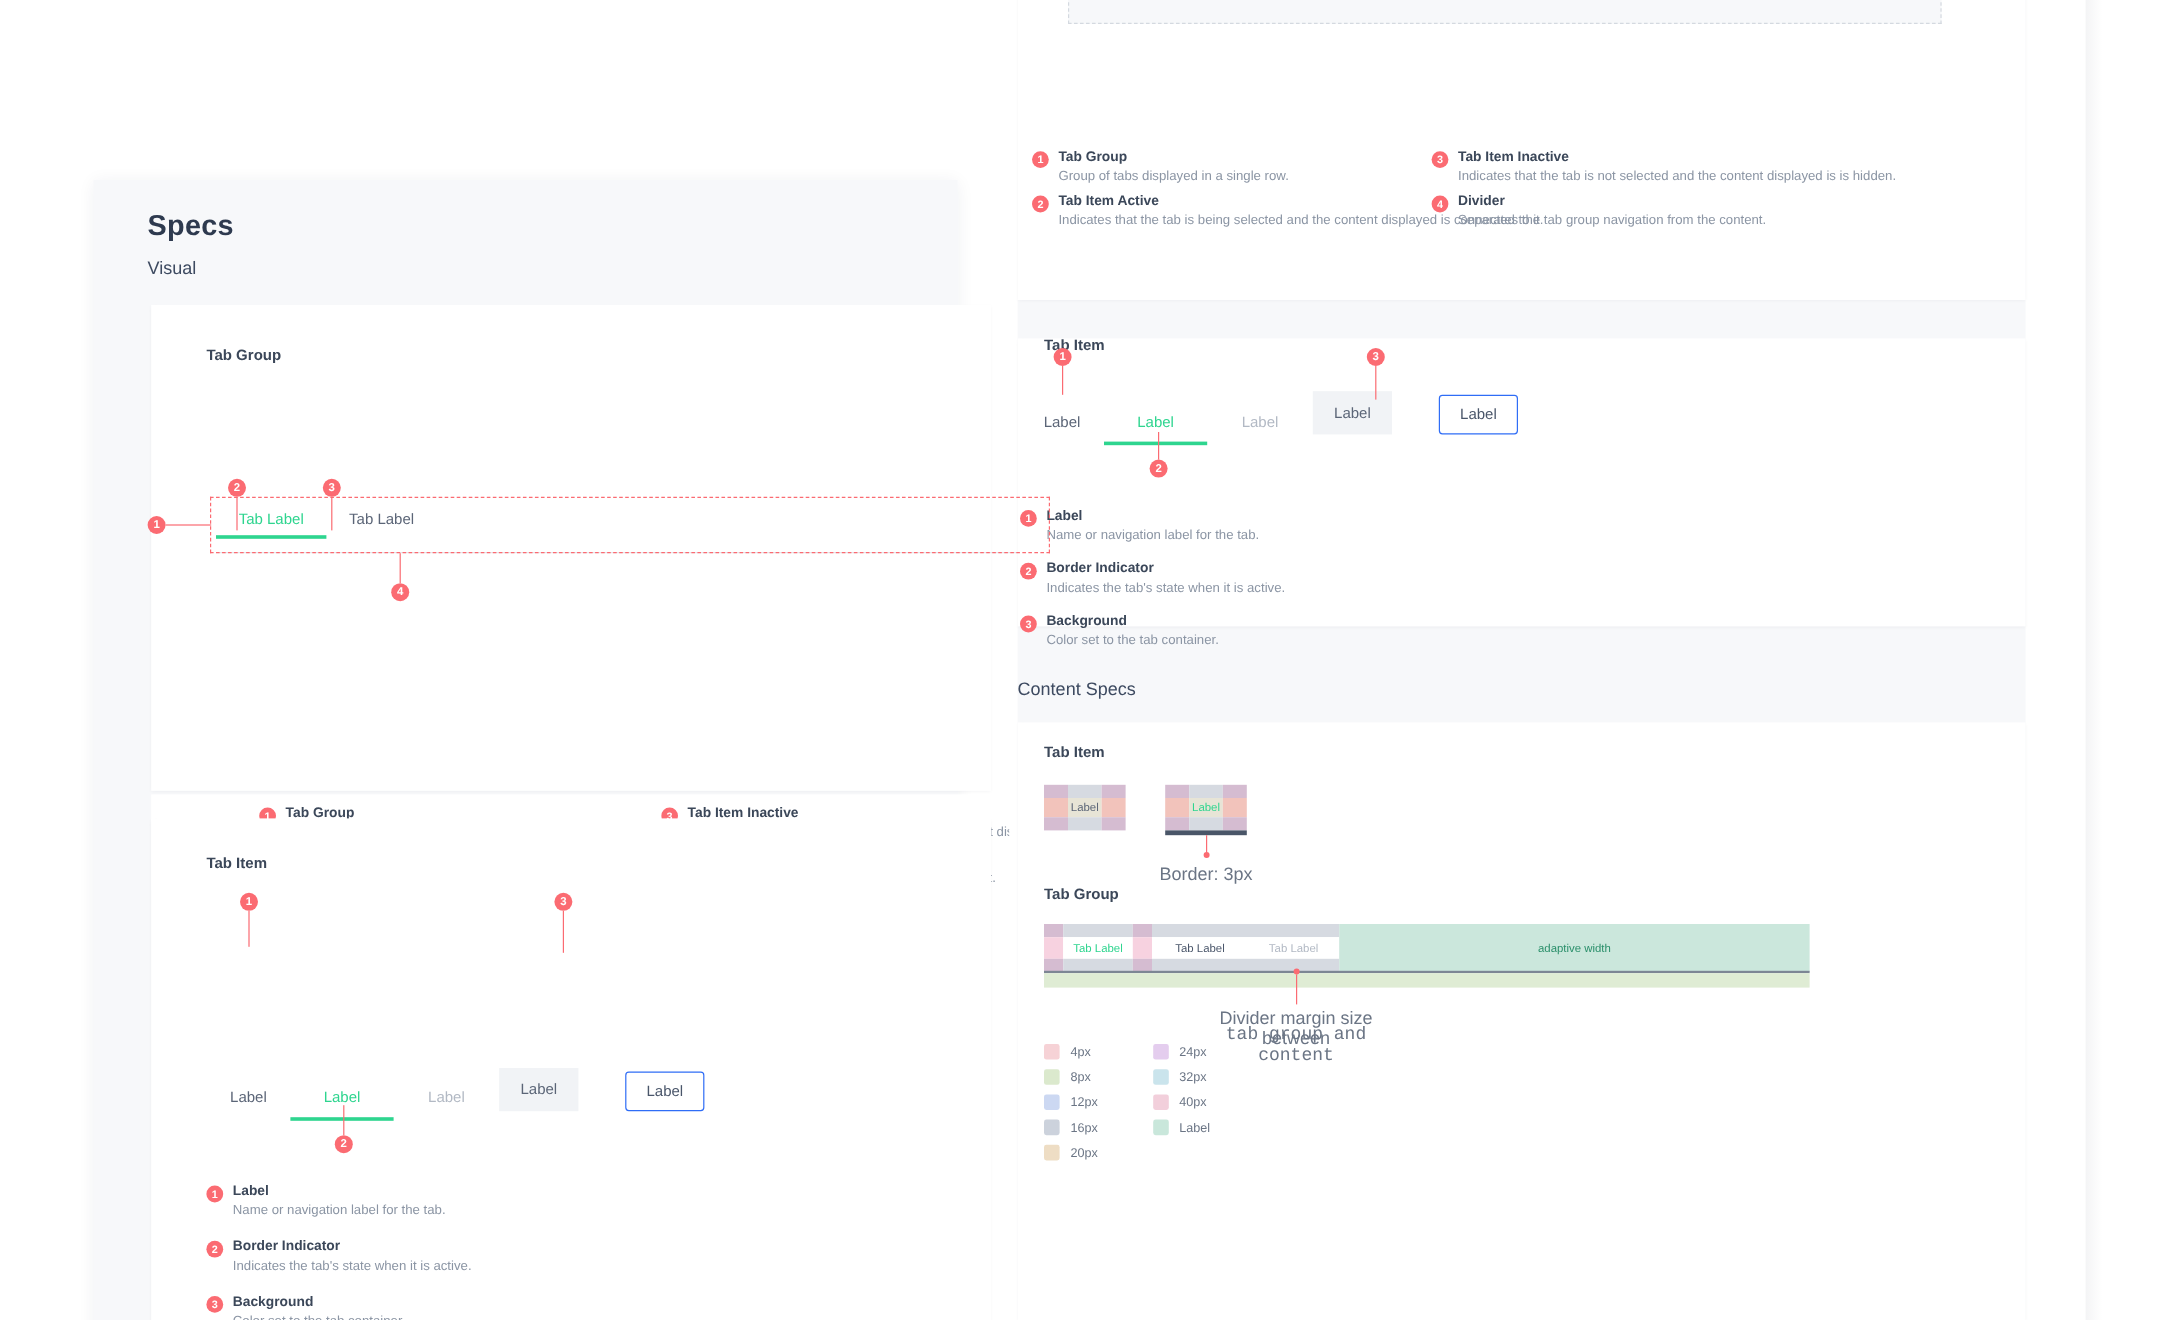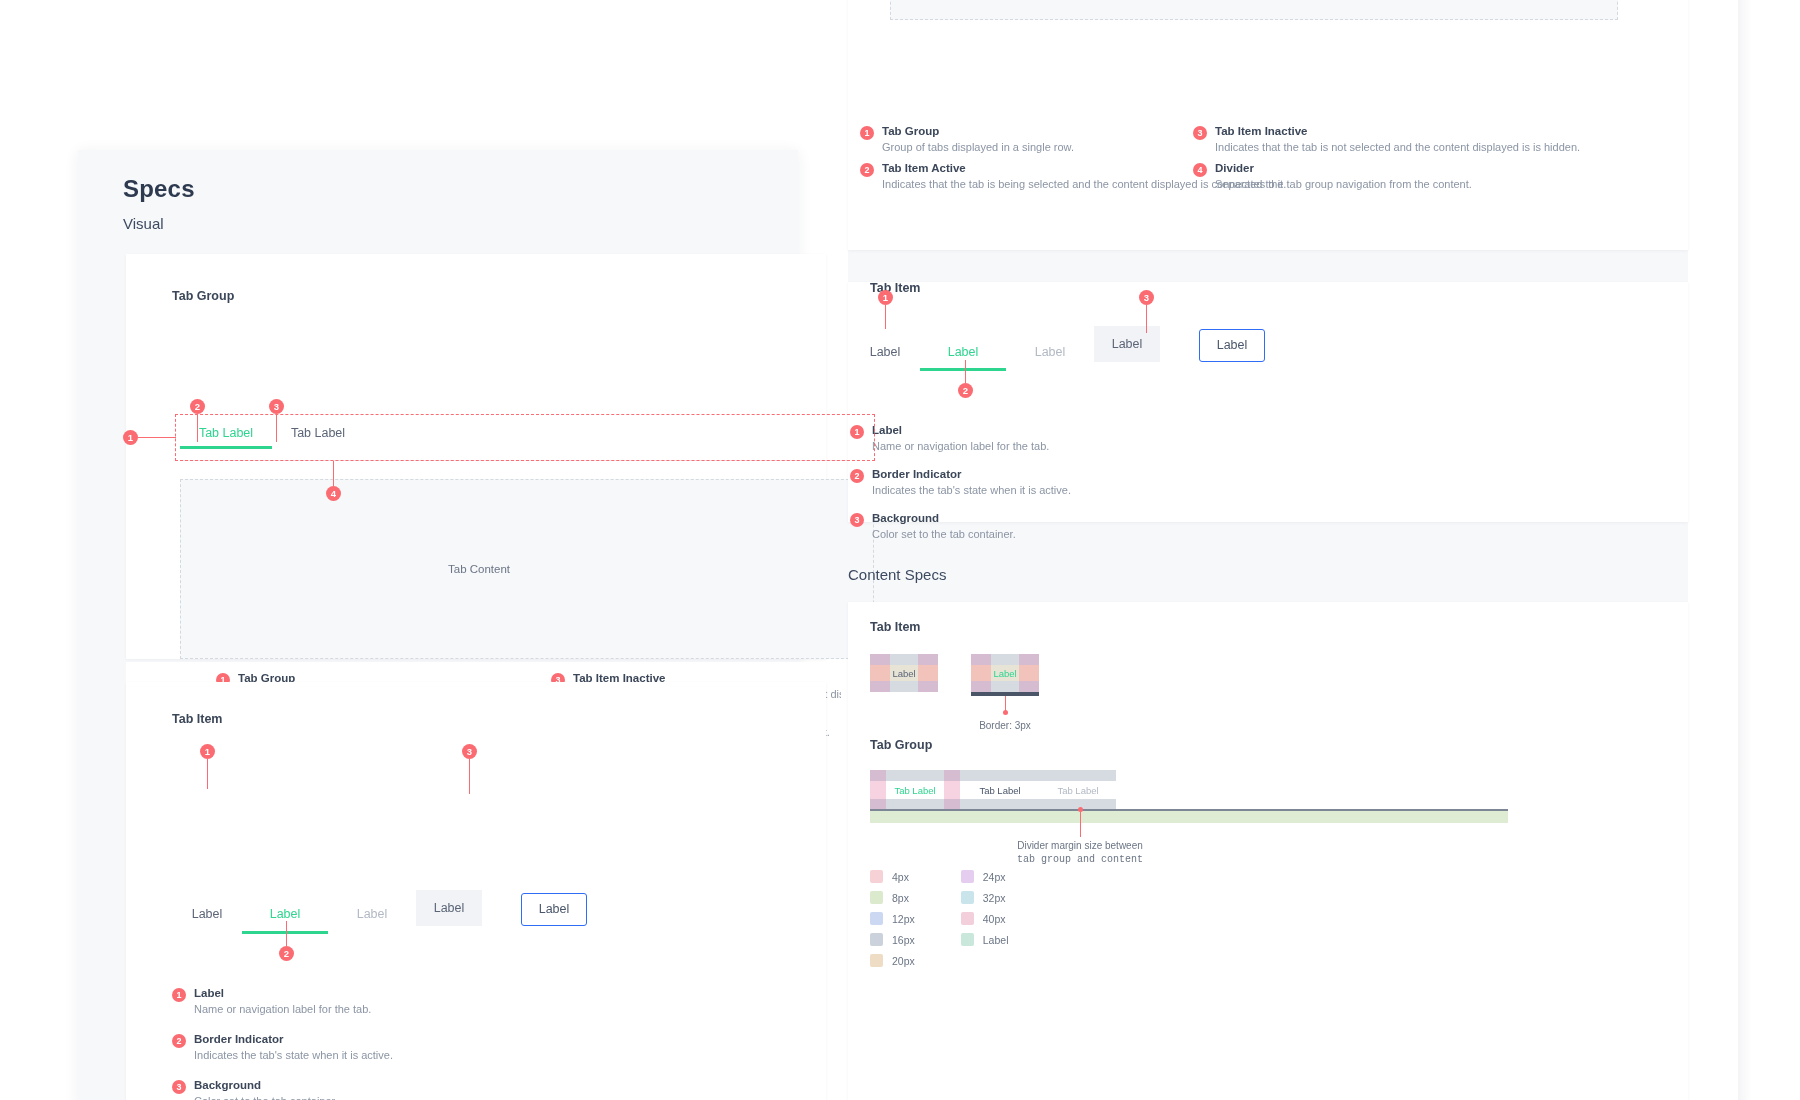--- a/index.html
+++ b/index.html
@@ -111,21 +111,21 @@
     background: #f1f3f6; display: flex; align-items: center;
     justify-content: center; font-size: 12.5px; color: #5b6577;
   }
   .v-outline {
     border: 1.5px solid #2f6df6; border-radius: 3px;
     display: flex; align-items: center; justify-content: center;
     font-size: 12.5px; color: #4a5costs;
     color: #4a566a; background: #fff;
   }
   .v-underline { height: 3px; background: #2ed58f; }
-  .spec-caption { font-size: 10px; color: #6b7585; text-align: center; }
+  .spec-caption { font-size: 15px; color: #6b7585; text-align: center; }
 
   .grp-bar { display: flex; align-items: stretch; position: relative; }
 
   
   .key { display: flex; gap: 46px; }
   .key-col { display: flex; flex-direction: column; gap: 8px; }
   .key-item { display: flex; align-items: center; gap: 9px; }
   .key-chip { width: 13px; height: 13px; border-radius: 2px; }
   .key-label { font-size: 10.5px; color: #6b7585; }
 </style>
@@ -165,23 +165,20 @@
         <div class="tab inactive" style="width:92px;">
           <span>Tab Label</span>
         </div>
       </div>
 
       <div class="divider-line" style="position:absolute; left:54px; top:206px; width:694px;"></div>
 
       <div class="leader-v" style="left:207px; top:207px; height:25px;"></div>
       <div class="marker" style="left:200px; top:232px;">4</div>
 
-      <div class="content-box" style="position:absolute; left:54px; top:225px; width:694px; height:180px;">
-        <span style="position:relative; left:-48px;">Tab Content</span>
-      </div>
     </div>
 
     <div style="position:absolute; left:48px; top:512px; width:700px; height:80px; background:#fff;">
       <div class="legend-item" style="position:absolute; left:90px; top:10px; width:330px;">
         <div class="legend-num">1</div>
         <div>
           <div class="legend-title">Tab Group</div>
           <div class="legend-desc">Group of tabs displayed in a single row.</div>
         </div>
       </div>
@@ -444,20 +441,24 @@
 
         <div style="width:76px; display:flex; flex-direction:column;">
           <div style="height:11px; background:#d6dae1;"></div>
           <div style="flex:1; background:#ffffff; display:flex; align-items:center;
                       justify-content:center; font-size:9.5px; color:#b2b9c4;">
             <span>Tab Label</span>
           </div>
           <div style="height:11px; background:#d6dae1;"></div>
         </div>
 
+        <div style="flex:1; background:#cbe7dc; display:flex; align-items:center;
+                    justify-content:center; font-size:9.5px; color:#2a8f6a;">
+          <span>adaptive width</span>
+        </div>
       </div>
 
       <div style="position:absolute; left:22px; top:207px; width:638px; height:2px; background:#7d8694;"></div>
 
       <div style="position:absolute; left:22px; top:209px; width:638px; height:12px; background:#dfecd4;"></div>
 
       <div class="dot" style="left:230px; top:205px;"></div>
       <div class="leader-v" style="left:232px; top:210px; height:25px;"></div>
       <div class="spec-caption" style="position:absolute; left:142px; top:238px; width:180px;">Divider margin size between</div>
       <div class="spec-caption" style="position:absolute; left:142px; top:252px; width:180px;font-family:Liberation Mono, monospace;">tab group and content</div>

